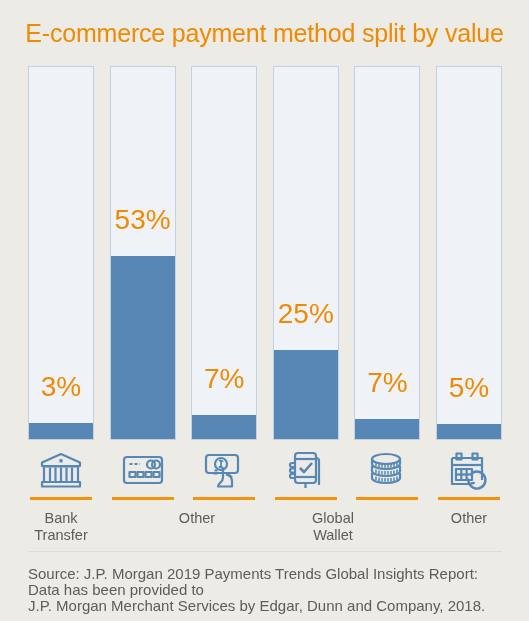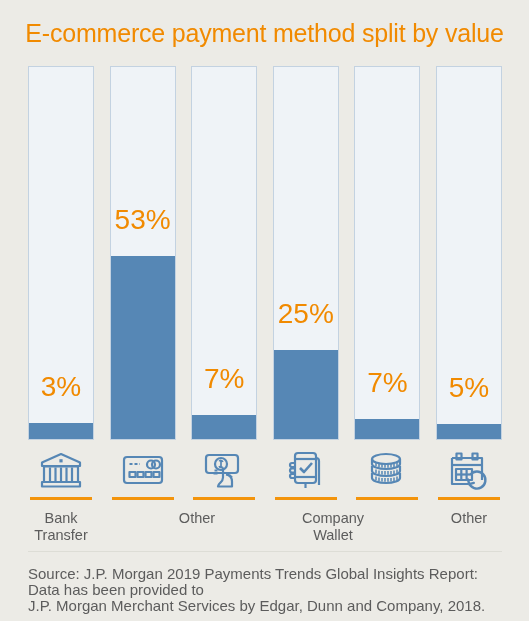--- a/index.html
+++ b/index.html
@@ -302,21 +302,21 @@
       </svg>
       <div class="icon-rule"></div>
     </div>
 
   </div>
 
   <div class="labels-strip">
     <div class="cat-label">Bank
 Transfer</div>
     <div class="cat-label">Other</div>
-    <div class="cat-label">Company
+    <div class="cat-label">Global
 Wallet</div>
     <div class="cat-label">Other</div>
   </div>
 
   <div class="footer-divider"></div>
   <div class="source-note">Source: J.P. Morgan 2019 Payments Trends Global Insights Report: Data has been provided to
 J.P. Morgan Merchant Services by Edgar, Dunn and Company, 2018.</div>
 
 </div>
 

